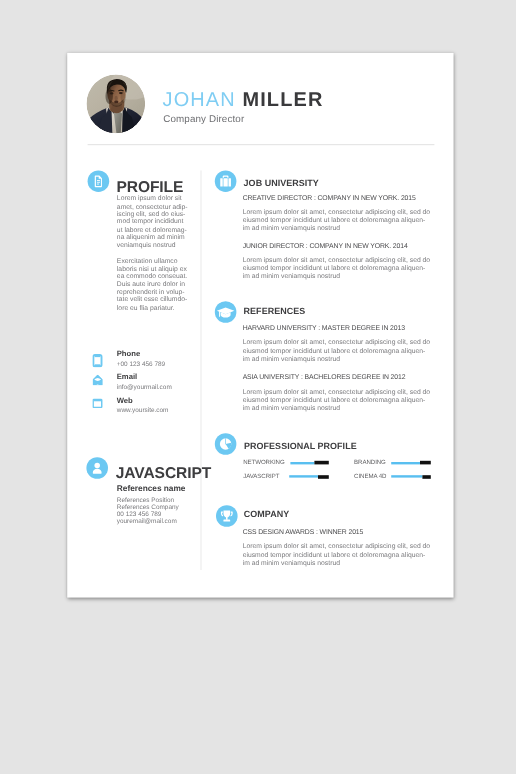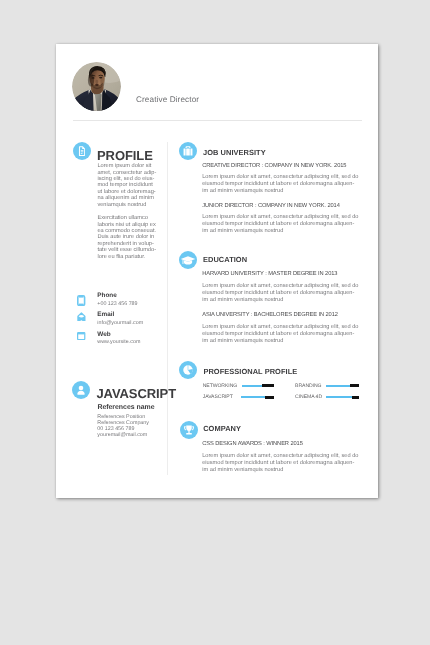--- a/index.html
+++ b/index.html
@@ -97,21 +97,22 @@
         <path d="M26.9 13.6 Q28.8 12.6 30.7 13.6" stroke="#231a12" stroke-width="0.85" fill="none" stroke-linecap="round"></path>
         <ellipse cx="24.8" cy="19.8" rx="1.35" ry="2.1" fill="#6c4a35" opacity="0.5"></ellipse>
         <ellipse cx="24.9" cy="22.9" rx="1.8" ry="1.2" fill="#462c20"></ellipse>
         <path d="M19.0 20.6 Q24.9 27.4 31.0 20.4 Q30.8 26.2 25.0 27.2 Q19.3 26.2 19.0 20.6 Z" fill="#3a281c" opacity="0.55"></path>
         <ellipse cx="19.0" cy="18.0" rx="3.1" ry="6.6" fill="#23170f" opacity="0.5"></ellipse>
         <ellipse cx="30.6" cy="19.0" rx="2.2" ry="5.0" fill="#2a1c12" opacity="0.22"></ellipse>
         <rect width="49" height="49" fill="#160f04" opacity="0.07"></rect>
       </g>
     </svg>
   </div>
-  <div class="role">Creative Director</div>
+  <div class="name"><span class="nm-first">JOHAN</span><span class="nm-sp"> </span><span class="nm-last">MILLER</span></div>
+  <div class="role">Company Director</div>
   <div class="divider"></div>
   <div class="vline"></div>
   <div class="sec">
     <div class="sec-icon" style="left:17.0px;top:98.2px">
         <svg width="18" height="18" viewBox="0 0 18 18">
           <path fill="#fff" d="M6.55 4.25h3.25l2.15 2.2v7.05a0.6 .6 0 0 1-.6 .6H6.55a0.6 .6 0 0 1-.6-.6V4.85a0.6 .6 0 0 1 .6-.6Zm0.4 1.0v7.85h4.15V6.95H9.25V5.25Z"></path>
           <rect x="7.8" y="8.0" width="2.5" height="0.72" fill="#fff"></rect>
           <rect x="7.8" y="9.5" width="2.5" height="0.72" fill="#fff"></rect>
           <rect x="7.8" y="11.0" width="1.7" height="0.72" fill="#fff"></rect>
         </svg>
@@ -194,21 +195,21 @@
     <div class="tl">im ad minim veniamquis nostrud</div>
   </div>
   <div class="sec">
     <div class="sec-icon" style="left:123.0px;top:206.8px">
         <svg width="18" height="18" viewBox="0 0 18 18">
           <path fill="#fff" d="M9 5.15 L16.3 8.0 L9 10.85 L1.7 8.0 Z"></path>
           <path fill="#fff" d="M4.85 9.2 L9 10.85 L13.15 9.2 v2.25 c0 1.2-1.86 2.15-4.15 2.15 s-4.15-.95-4.15-2.15 Z"></path>
           <path fill="#fff" d="M3.55 8.45 h0.85 v4.5 h-0.85 Z"></path>
         </svg>
       </div>
-    <div class="sec-title r-title" style="left:147.00px;top:211.20px">EDUCATION</div>
+    <div class="sec-title r-title" style="left:147.00px;top:211.20px">REFERENCES</div>
   </div>
   <div class="ent-title" style="left:146.2px;top:227.3px">HARVARD UNIVERSITY : MASTER DEGREE IN 2013</div>
   <div class="body-r" style="left:146.2px;top:239.3px">
     <div class="tl">Lorem ipsum dolor sit amet, consectetur adipiscing elit, sed do</div>
     <div class="tl">eiusmod tempor incididunt ut labore et doloremagna aliquen-</div>
     <div class="tl">im ad minim veniamquis nostrud</div>
   </div>
   <div class="ent-title" style="left:146.2px;top:268.1px">ASIA UNIVERSITY : BACHELORES DEGREE IN 2012</div>
   <div class="body-r" style="left:146.2px;top:280.4px">
     <div class="tl">Lorem ipsum dolor sit amet, consectetur adipiscing elit, sed do</div>

